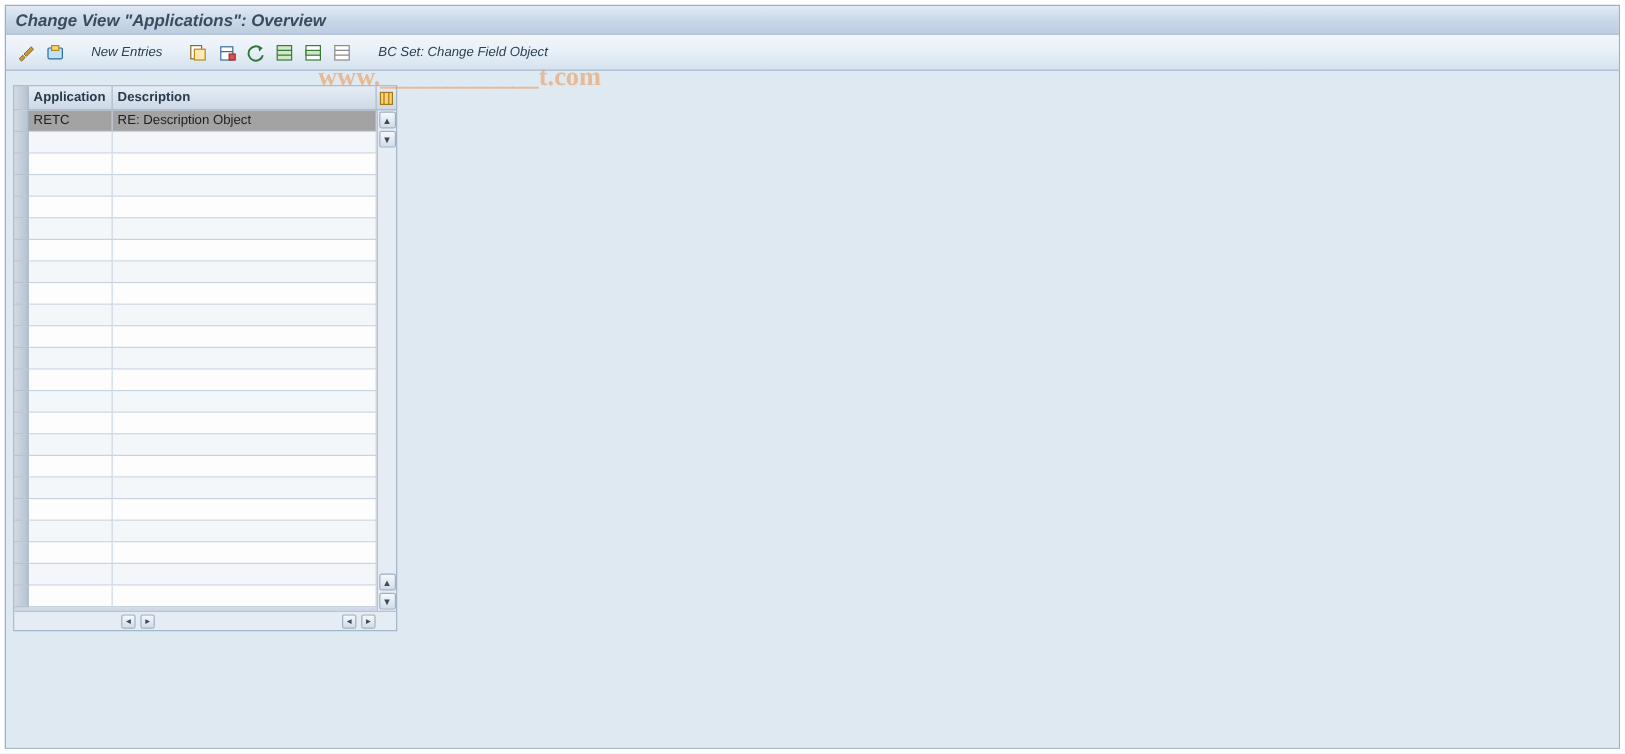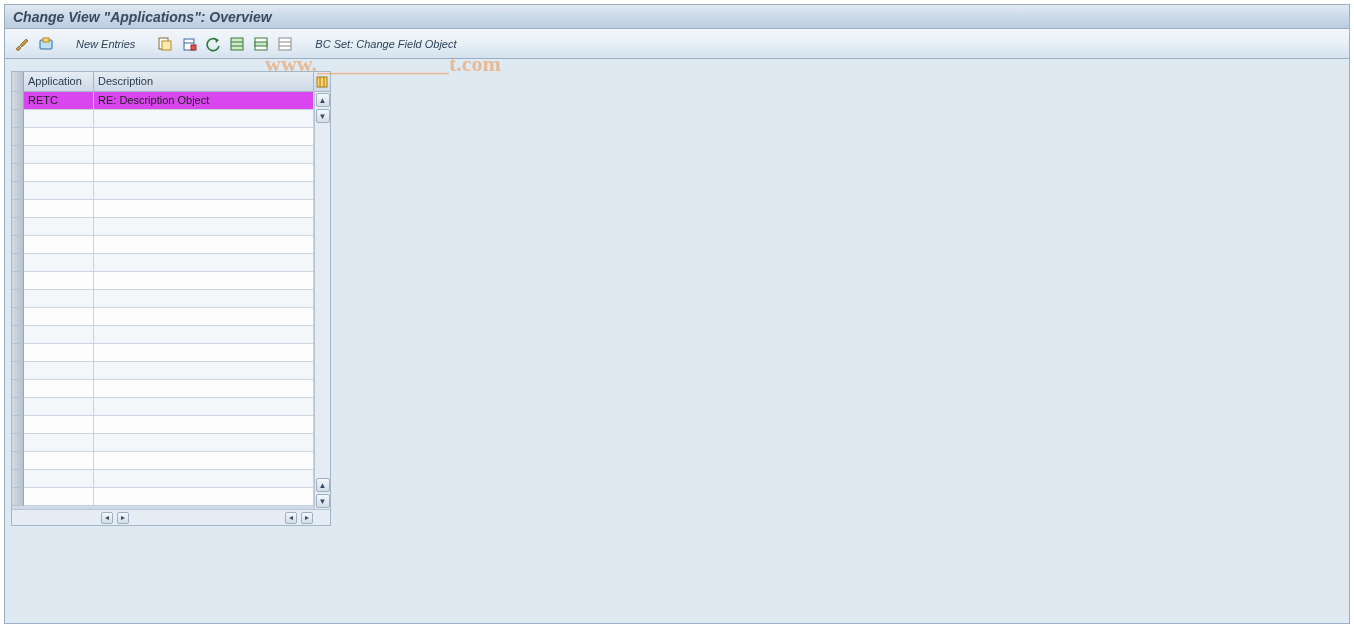--- a/index.html
+++ b/index.html
@@ -84,20 +84,21 @@
       width: 320px;
       height: 455px;
       border: 1px solid #a5b6c8;
       background: #cfdae6;
       display: flex;
       flex-direction: column;
     }
     .tbl-header-row {
       display: flex;
       flex: 0 0 20px;
+      font-weight: bold;
     }
     .tbl-row {
       display: flex;
       flex: 0 0 18px;
     }
     .row-marker {
       width: 12px;
       flex: 0 0 12px;
       background: linear-gradient(to right, #d3dae2, #b7c3d1);
       border-right: 1px solid #98a8ba;
@@ -120,21 +121,21 @@
     }
     .th-config {
       width: 16px;
       flex: 0 0 16px;
       background: linear-gradient(to bottom, #e6ecf4, #cdd9e6);
       border-bottom: 1px solid #a6b6c8;
       display:flex; align-items:center; justify-content:center;
       cursor:pointer;
     }
     .td {
-      background: #d946ef;
+      background: #a3a3a3;
       border-right: 1px solid #c8d3df;
       border-bottom: 1px solid #c8d3df;
       padding: 2px 4px;
       color: #1e1e1e;
       font-size: 11px;
       overflow: hidden;
       white-space: nowrap;
     }
     .td.empty-alt { background: #f4f7fa; }
     .table-body {

